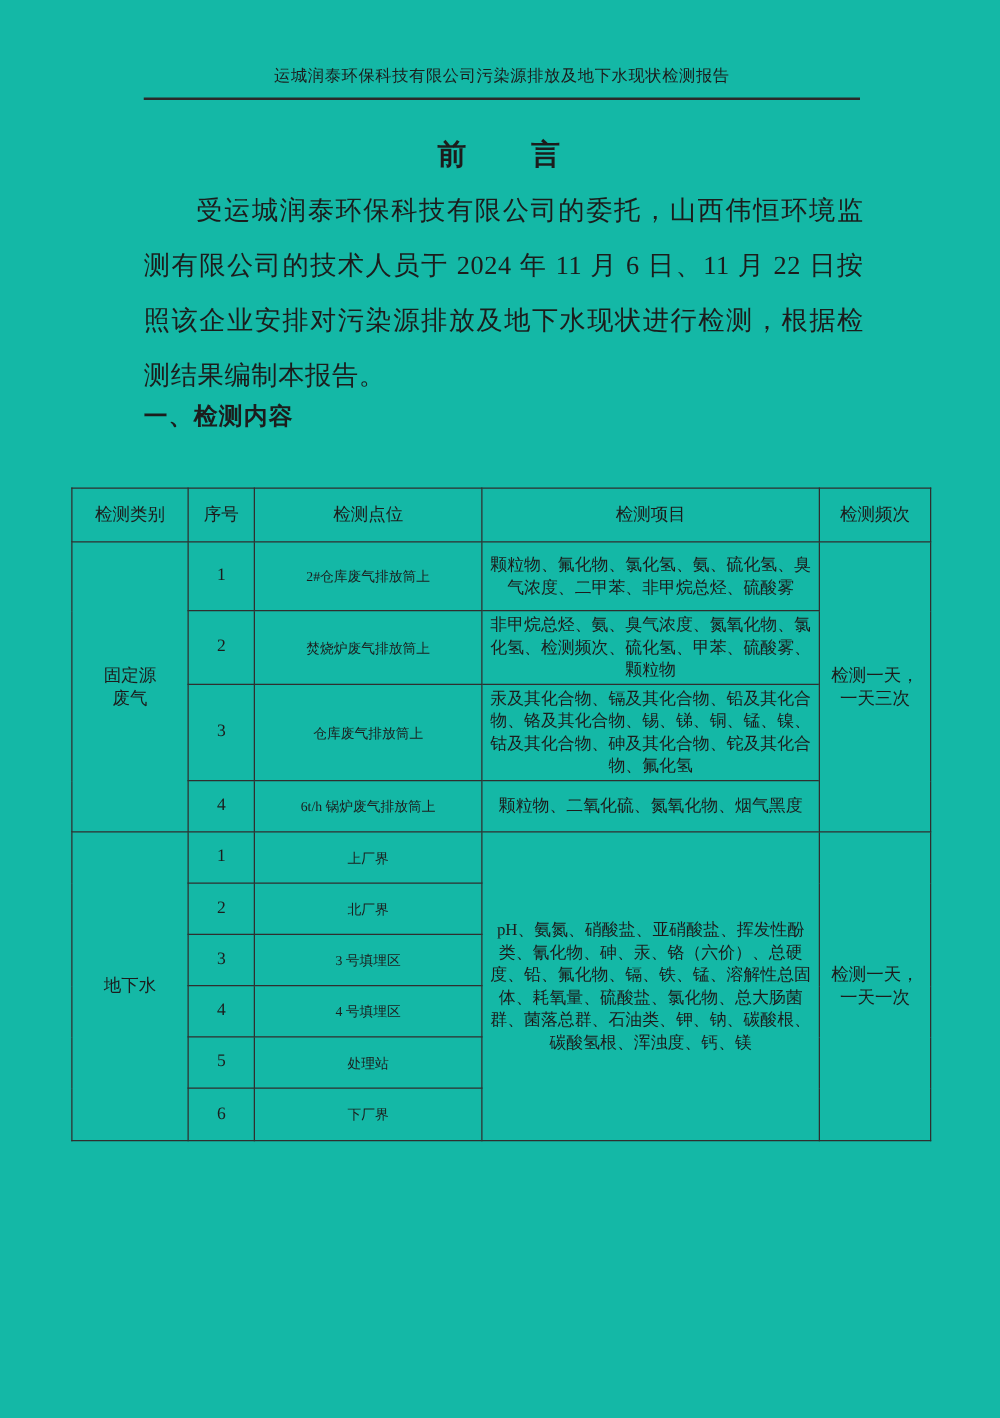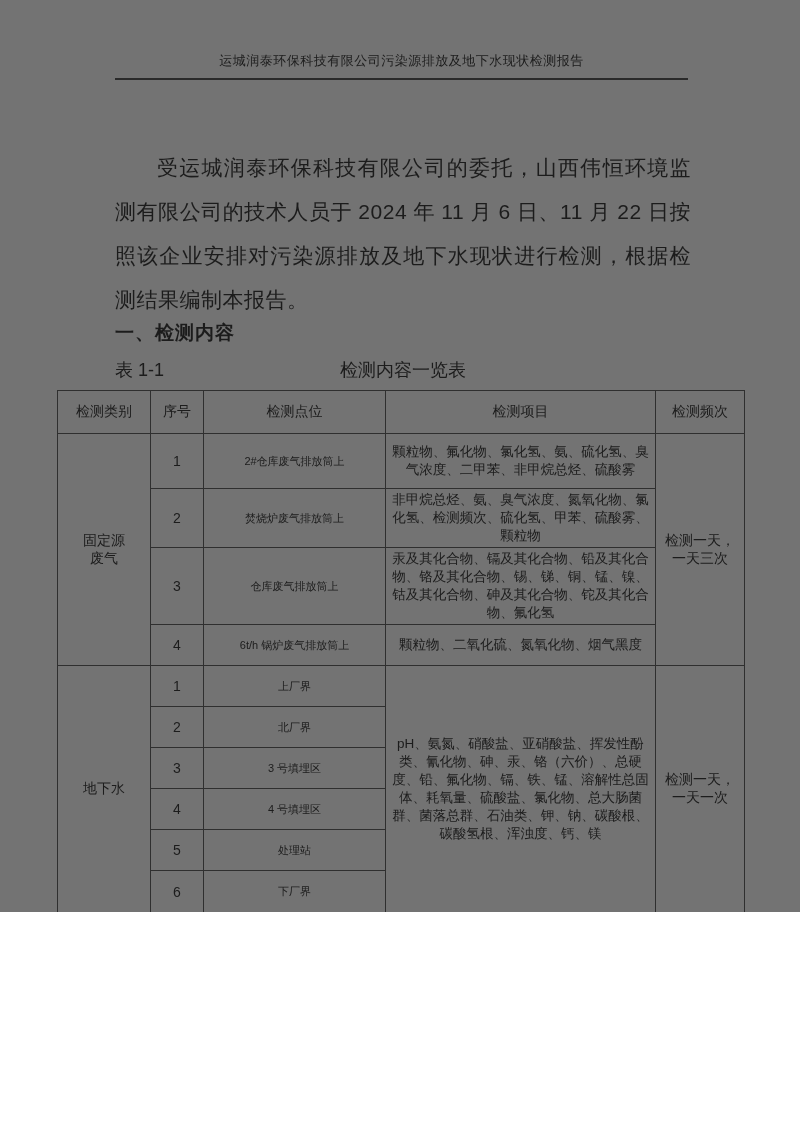--- a/index.html
+++ b/index.html
@@ -3,23 +3,23 @@
 <meta charset="utf-8">
 <style>
   html, body {
     margin: 0;
     padding: 0;
     background: #ffffff;
   }
   .page {
     position: relative;
     width: 800px;
-    height: 912px;
-    background: #737373;
-    font-family: Liberation Sans, sans-serif;
+    height: 1134px;
+    background: #14b8a6;
+    font-family: Liberation Serif, serif;
     color: #1c1c1c;
     overflow: hidden;
   }
   .doc-header {
     position: absolute;
     top: 52px;
     left: 115px;
     width: 573px;
     text-align: center;
     font-size: 13px;
@@ -120,29 +120,26 @@
 </style>
 </head>
 <body>
 
 <div class="page">
 
   <div class="doc-header">
     <span>运城润泰环保科技有限公司污染源排放及地下水现状检测报告</span>
   </div>
 
+  <h1 class="preface-title">前　　言</h1>
 
   <p class="preface-body">受运城润泰环保科技有限公司的委托，山西伟恒环境监测有限公司的技术人员于 2024 年 11 月 6 日、11 月 22 日按照该企业安排对污染源排放及地下水现状进行检测，根据检测结果编制本报告。</p>
 
   <h2 class="section-heading">一、检测内容</h2>
 
-  <div class="table-caption">
-    <span class="table-label">表 1-1</span>
-    <span class="table-title">检测内容一览表</span>
-  </div>
 
   <table class="content-table">
     <colgroup>
       <col style="width:93px">
       <col style="width:53px">
       <col style="width:182px">
       <col style="width:270px">
       <col style="width:89px">
     </colgroup>
     <tbody>

